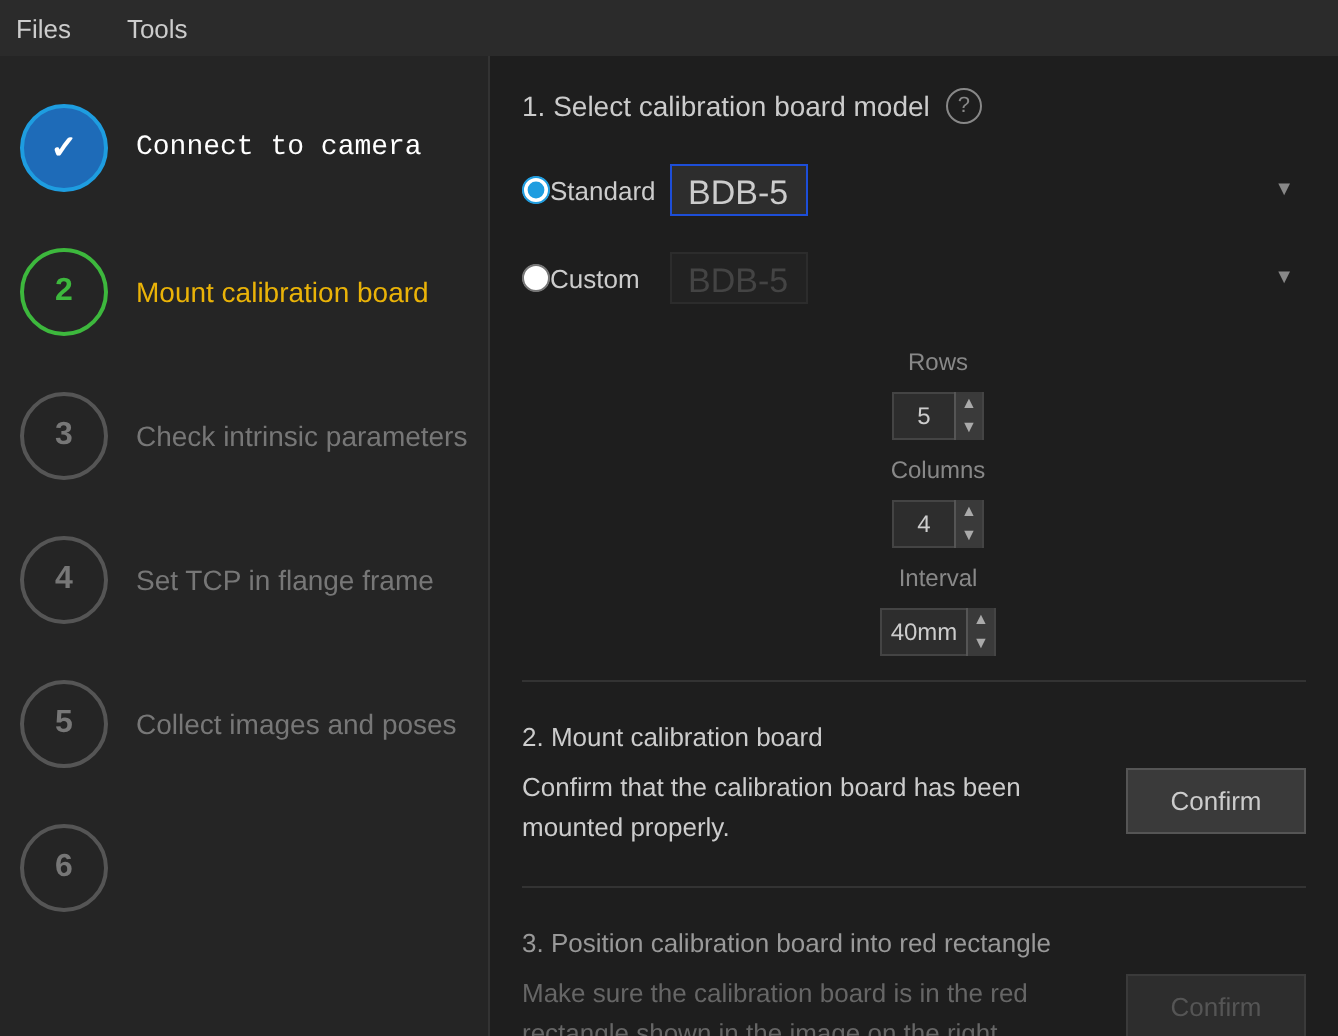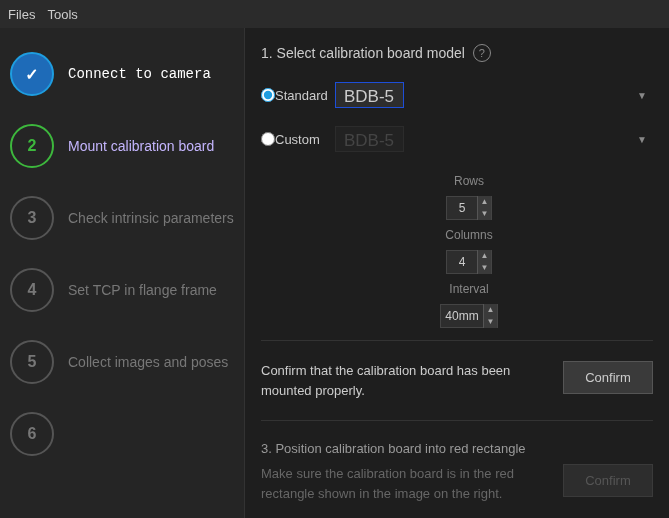--- a/index.html
+++ b/index.html
@@ -13,21 +13,21 @@
       overflow: hidden;
     }
 
     
     .menubar {
       display: flex;
       align-items: center;
       background: #2b2b2b;
       height: 28px;
       padding: 0 8px;
-      gap: 12px;
+      gap: 28px;
     }
     .menubar-item {
       color: #ccc;
       font-size: 13px;
       cursor: pointer;
     }
 
     
     .main-layout {
       display: flex;
@@ -74,21 +74,21 @@
     }
     .step-circle.inactive {
       background: transparent;
       border: 2px solid #555;
       color: #777;
     }
     .step-label {
       color: #ccc;
       font-size: 14px;
     }
-    .step-label.active { color: #c4b5fd; }
+    .step-label.active { color: #eab308; }
     .step-label.done { color: #fff; font-family: Liberation Mono, monospace; }
     .step-label.inactive { color: #777; }
 
     
     .content-panel {
       flex: 1;
       background: #1e1e1e;
       padding: 16px;
       overflow-y: auto;
       display: flex;
@@ -358,20 +358,21 @@
         <div class="spinner-btns">
           <button class="spinner-btn">▲</button>
           <button class="spinner-btn">▼</button>
         </div>
       </div>
     </div>
 
     <hr class="divider">
 
     <div class="step-section">
+      <div class="step-section-title active">2. Mount calibration board</div>
       <div class="confirm-row">
         <span class="confirm-text">Confirm that the calibration board has been mounted properly.</span>
         <button class="confirm-btn">Confirm</button>
       </div>
     </div>
 
     <hr class="divider">
 
     <div class="step-section">
       <div class="step-section-title">3. Position calibration board into red rectangle</div>

